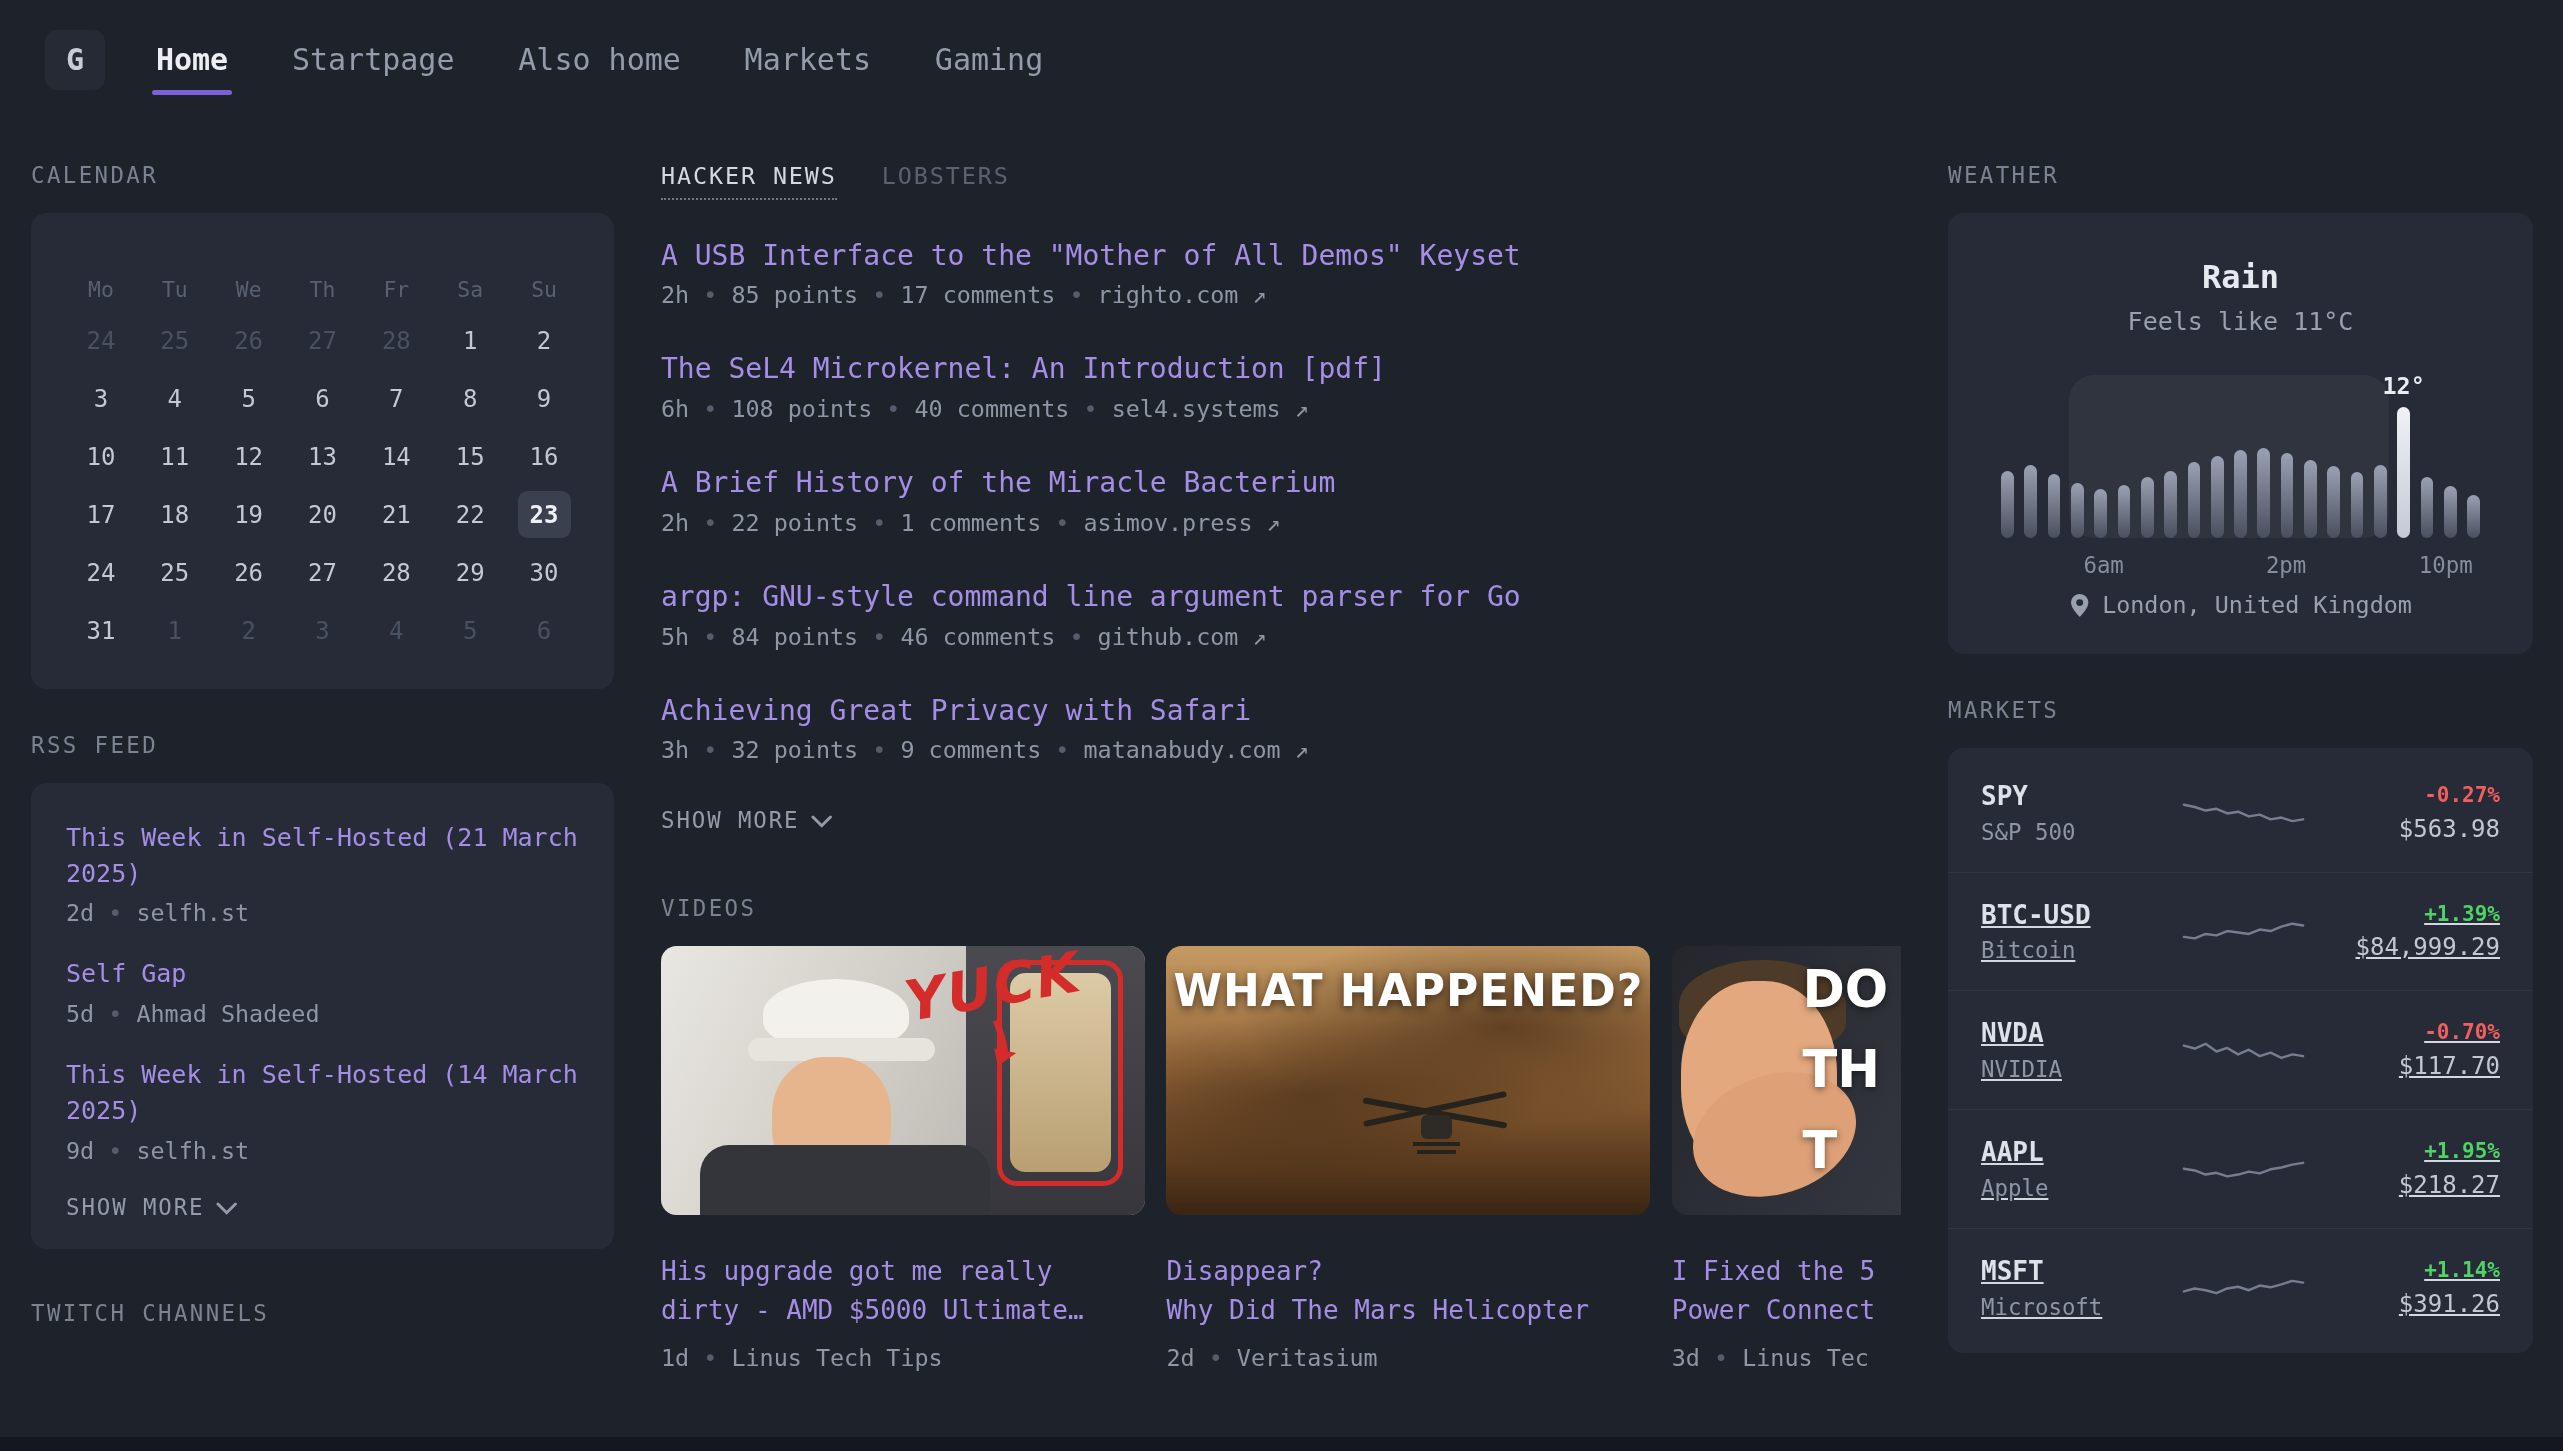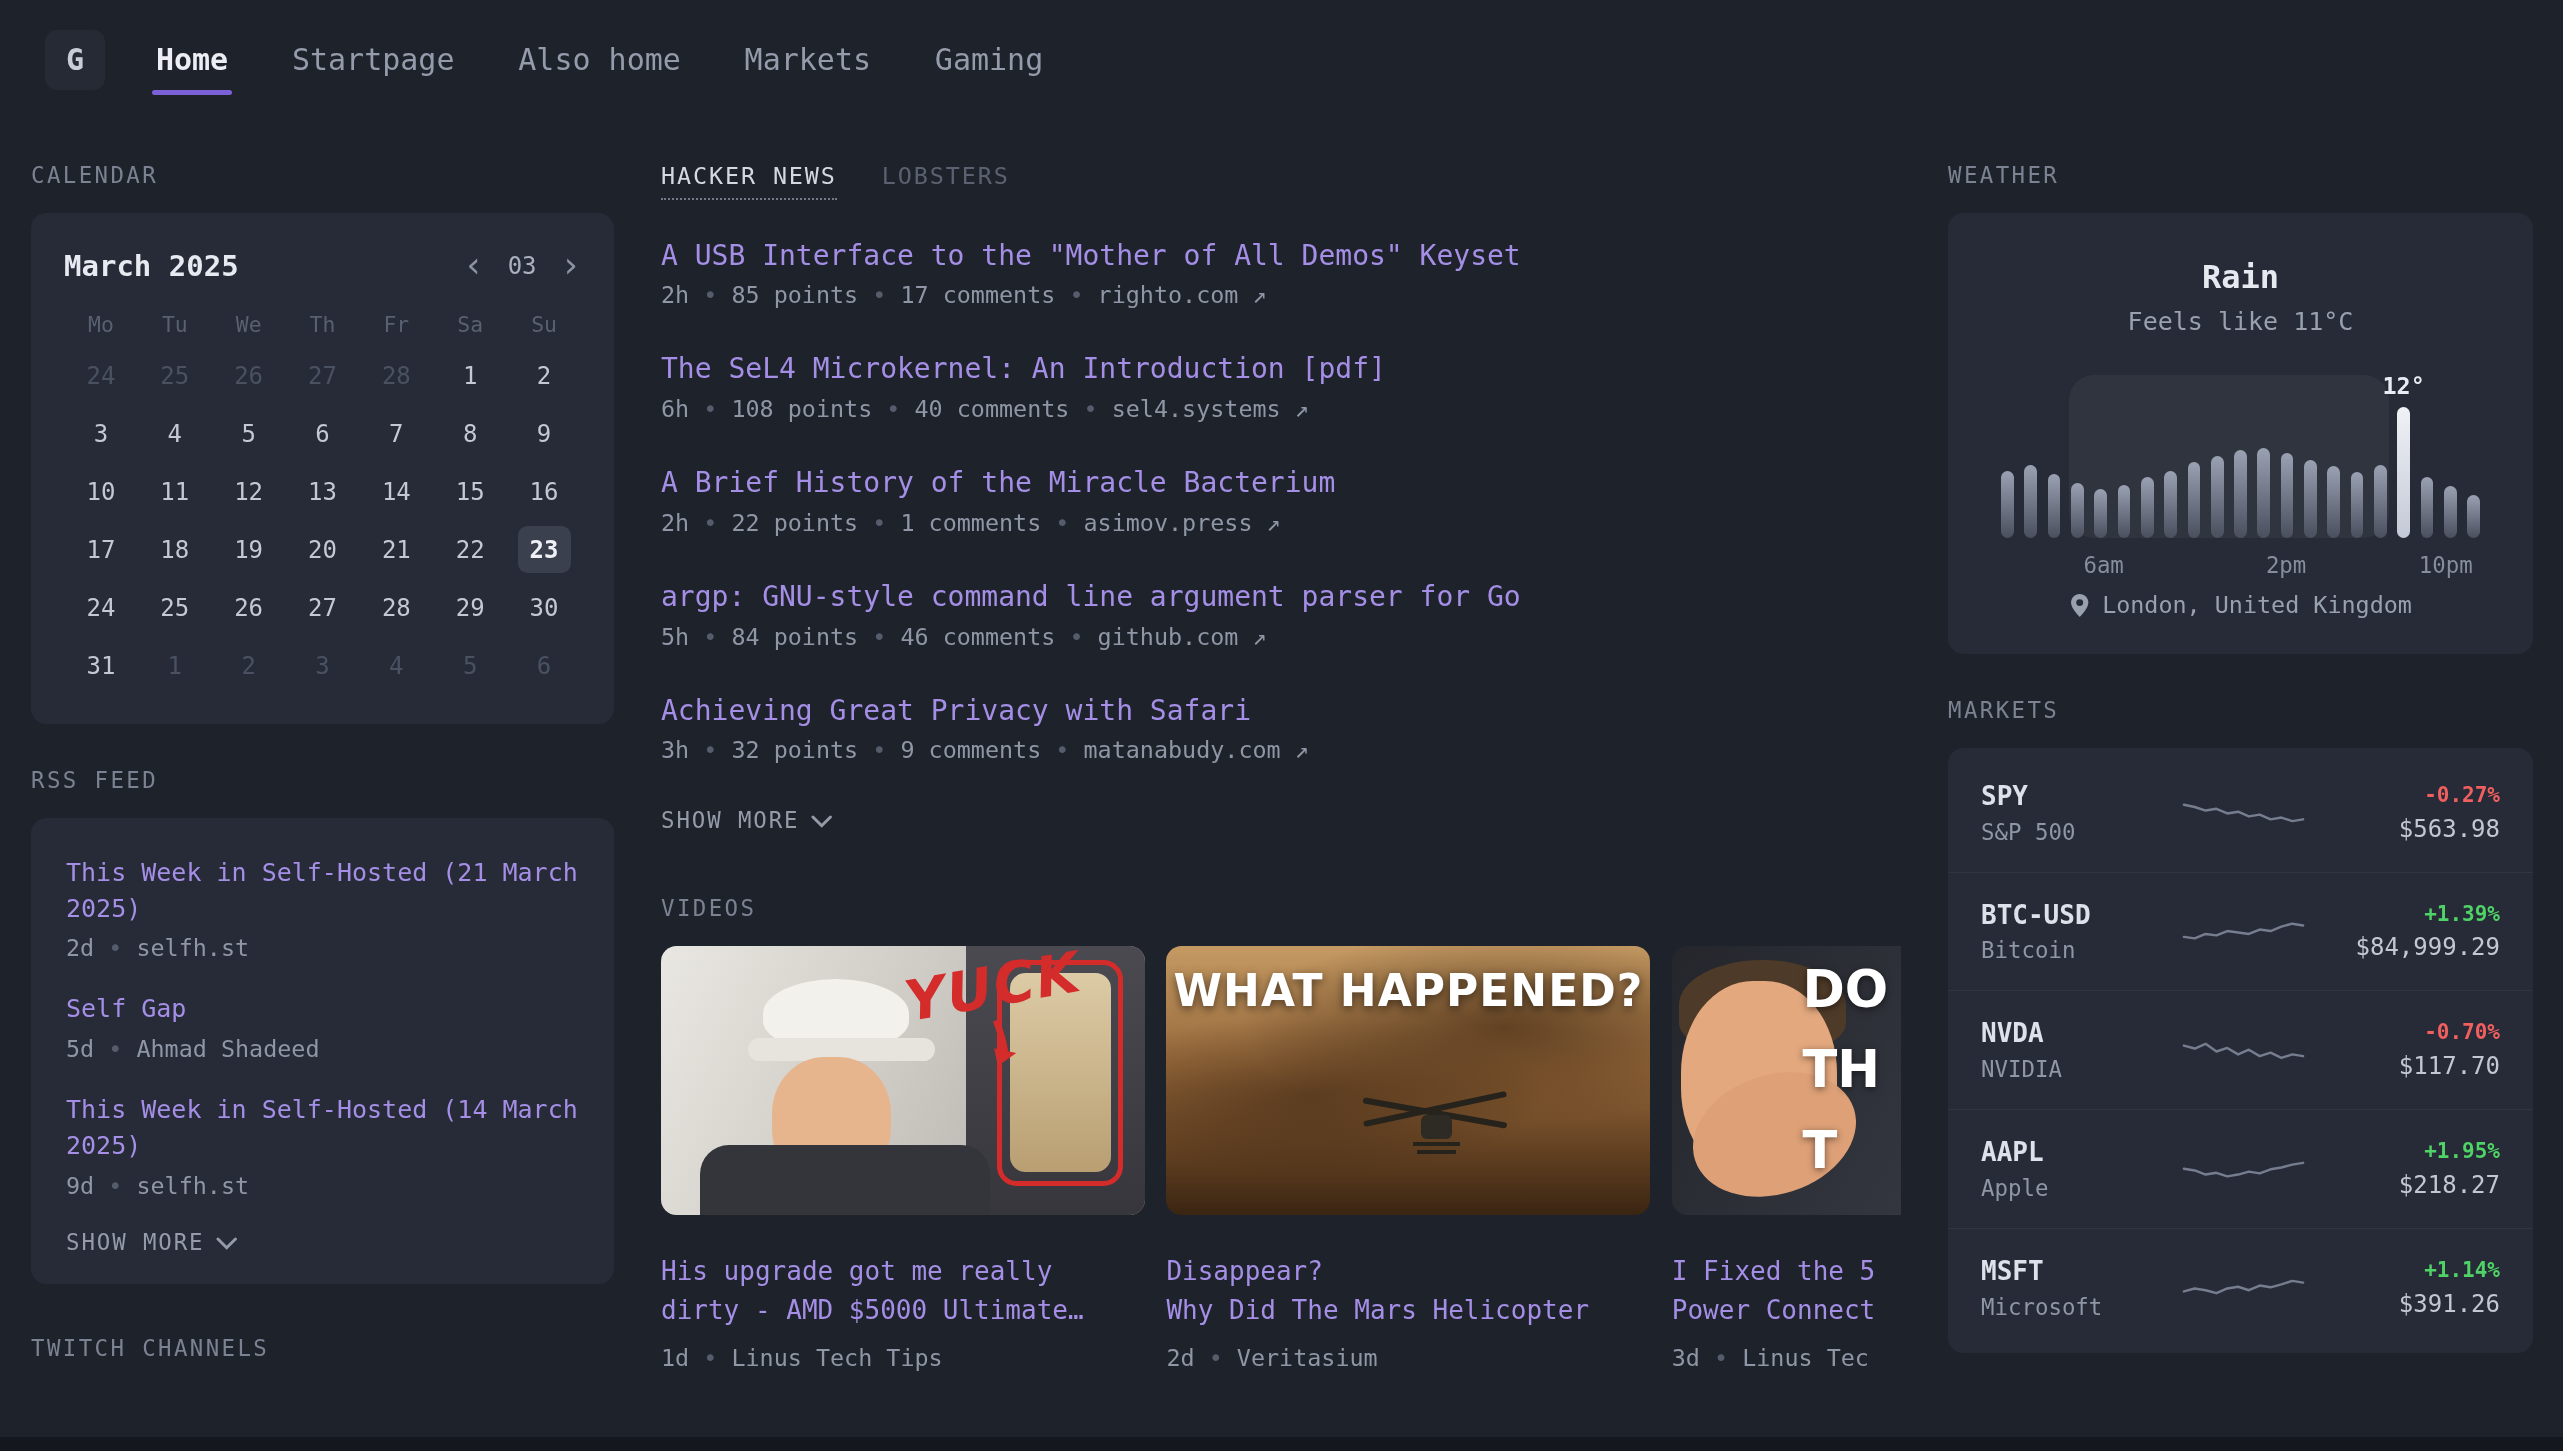--- a/index.html
+++ b/index.html
@@ -115,21 +115,21 @@
   .wbar.current { background:linear-gradient(180deg,#f0f2f6,#c3c9d6); }
   .cur-temp { position:absolute; bottom:100%; margin-bottom:7.8px; left:50%; transform:translateX(-50%);
               font-size:23.4px; font-weight:bold; color:#e9ecf2; white-space:nowrap; }
   .whours { position:relative; height:29px; margin-top:13.6px; }
   .whours span { position:absolute; transform:translateX(-50%); font-size:22.4px; color:#868d9c; white-space:nowrap; }
   .w-loc { display:flex; align-items:center; justify-content:center; gap:11.7px; margin-top:10px; font-size:23.4px; color:#99a0ae; }
 
   
   .markets { padding:5.8px 0; }
   .m-row { display:flex; align-items:center; gap:17.5px; padding:27px 33px; cursor:pointer; }
-  .m-row + .m-row { border-top:1.9px solid rgba(255,255,255,.05); }
+  .m-row + .m-row { border-top:1.9px solid rgba(255,255,255,.05);text-decoration:underline; }
   .m-id { flex:0 0 180px; }
   .m-ticker { font-size:26px; font-weight:bold; color:#dde1ea; }
   .m-name { font-size:22.4px; color:#8f96a5; margin-top:7.8px; }
   .m-spark { flex:1; display:flex; justify-content:center; }
   .m-val { flex:0 0 175px; text-align:right; }
   .m-change { font-size:21px; font-weight:bold; }
   .m-change.up { color:#4fd366; } .m-change.down { color:#f15f5f; }
   .m-price { font-size:24px; color:#c2c7d2; margin-top:7.8px; }
 
   .bottom-strip { position:absolute; left:0; right:0; bottom:0; height:14.6px; background:#14171d; }
@@ -148,28 +148,20 @@
         <div class="nav-item">Markets</div>
         <div class="nav-item">Gaming</div>
       </nav>
   </header>
 
   <div class="content">
 
     <div class="col-left">
       <div class="section-title">CALENDAR</div>
       <div class="card calendar">
-        <div class="cal-head">
-          <div class="cal-month">March 2025</div>
-          <div class="cal-ctrl">
-            <span class="chev">‹</span>
-            <span class="jump">03</span>
-            <span class="chev">›</span>
-          </div>
-        </div>
         <div class="cal-weekdays">
             <span class="wd">Mo</span>
             <span class="wd">Tu</span>
             <span class="wd">We</span>
             <span class="wd">Th</span>
             <span class="wd">Fr</span>
             <span class="wd">Sa</span>
             <span class="wd">Su</span>
           </div>
         <div class="cal-grid">

